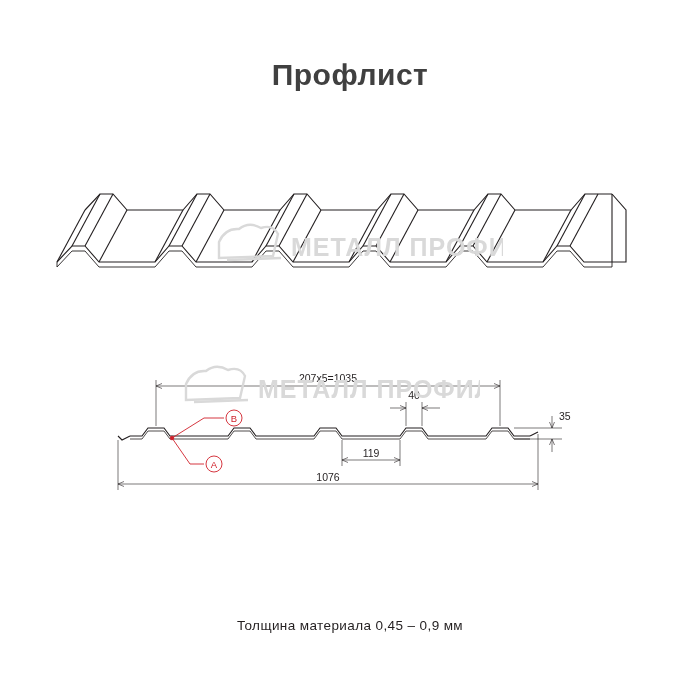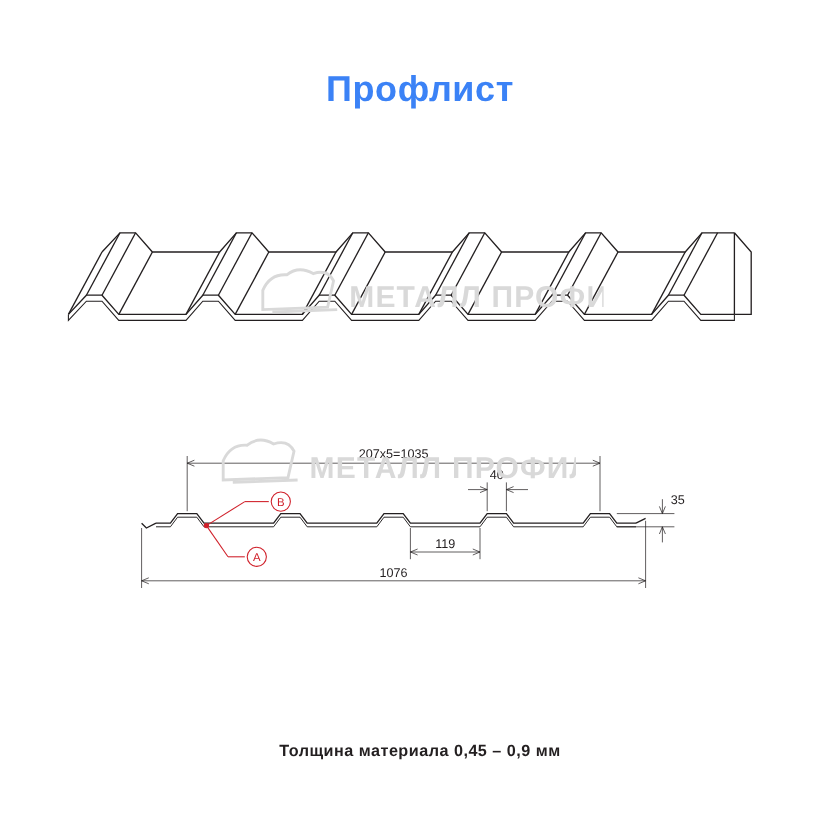--- a/index.html
+++ b/index.html
@@ -22,40 +22,40 @@
   }
   .title {
     position: absolute;
     top: 58px;
     left: 0;
     width: 700px;
     text-align: center;
     font-size: 30px;
     font-weight: bold;
     letter-spacing: 0.5px;
-    color: #3b82f6;
+    color: #404040;
   }
   .subtitle {
     position: absolute;
     top: 103px;
     left: 0;
     width: 700px;
     text-align: center;
     font-size: 15px;
     font-weight: bold;
     color: #231f20;
   }
   .footer {
     position: absolute;
     top: 618px;
     left: 0;
     width: 700px;
     text-align: center;
     font-size: 13.5px;
-    font-weight: bold;
+    font-weight: normal;
     letter-spacing: 0.4px;
     color: #231f20;
   }
   .iso-svg {
     position: absolute;
     top: 150px;
     left: 55px;
   }
   .section-svg {
     position: absolute;

